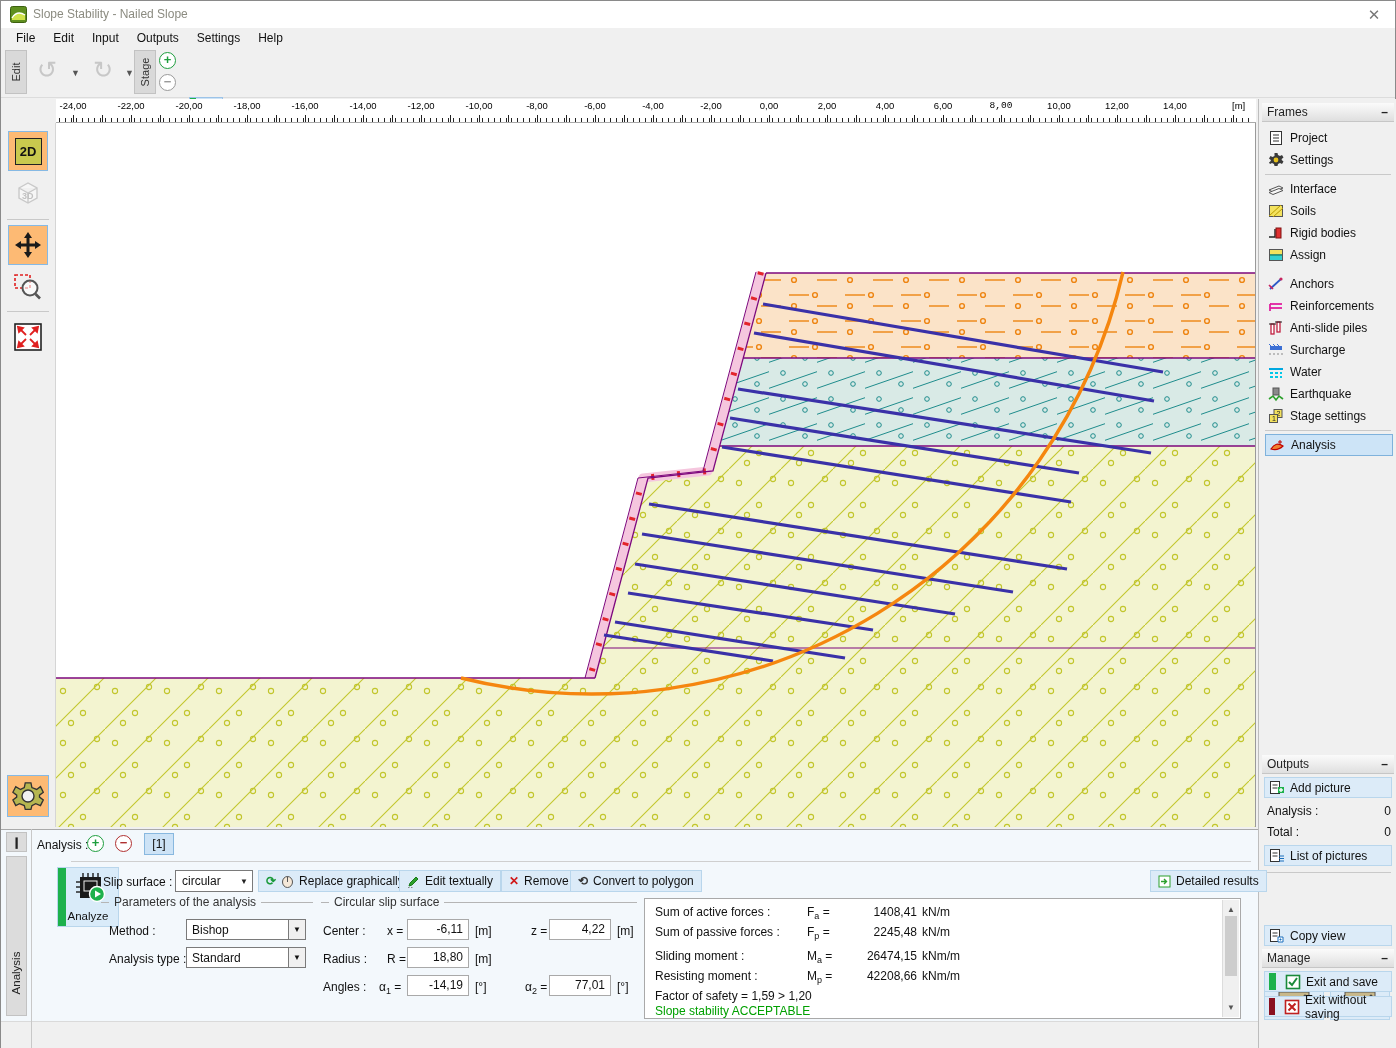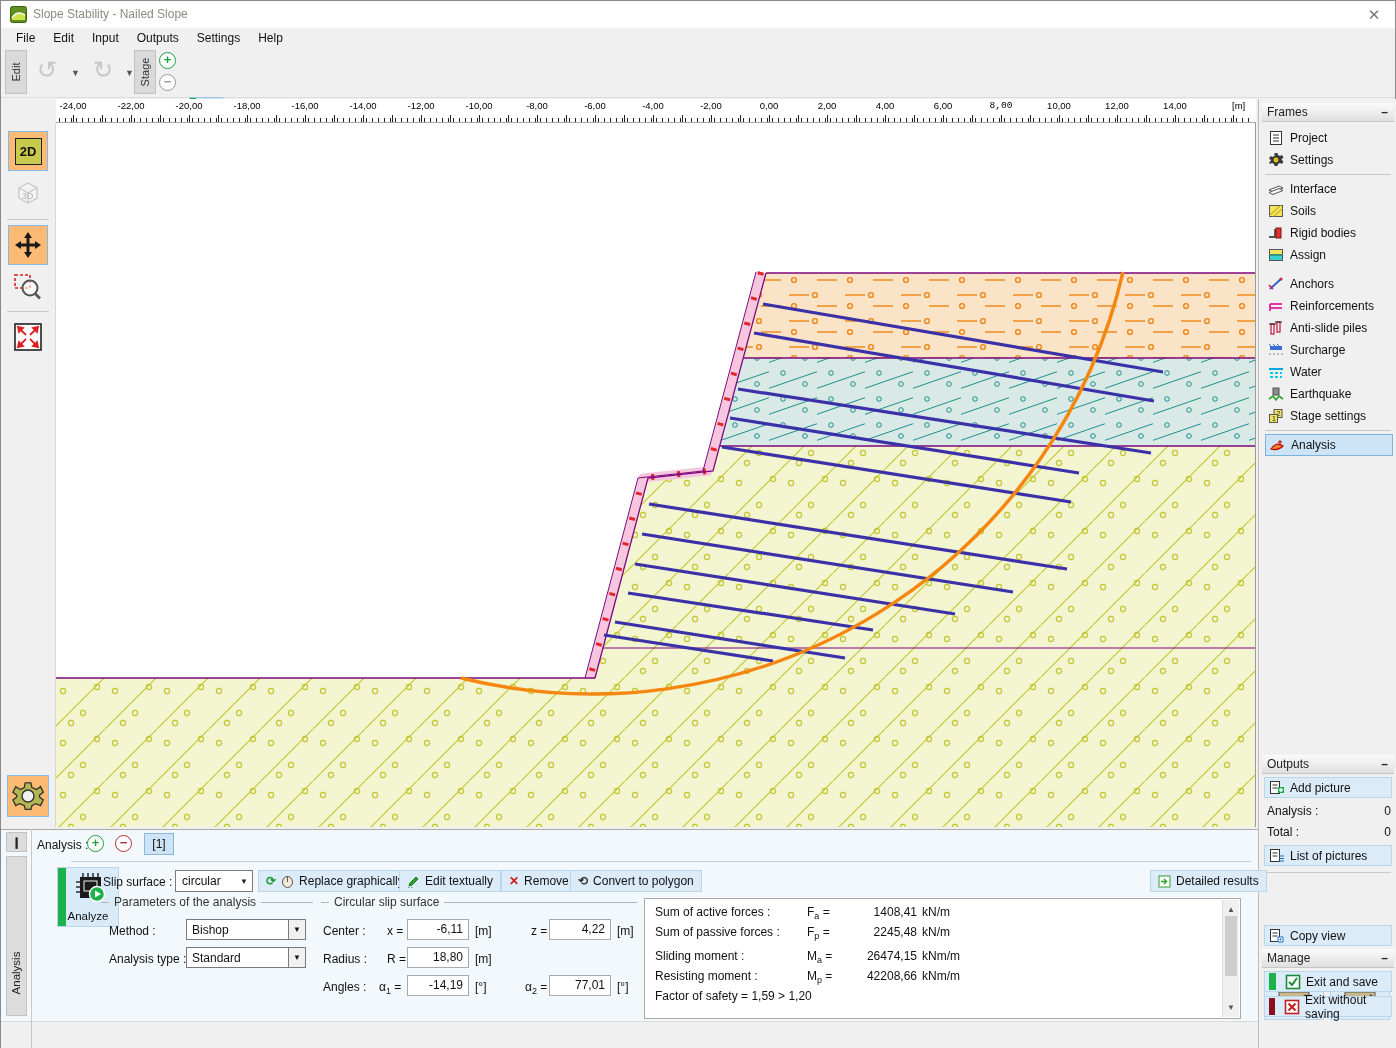--- a/index.html
+++ b/index.html
@@ -889,20 +889,21 @@
       <span class="rval">26474,15</span>
       <span class="runit">kNm/m</span>
     </div>
     <div class="rrow">
       <span class="rlab">Resisting moment :</span>
       <span class="rsym"><span>M</span><sub>p</sub> <span>=</span></span>
       <span class="rval">42208,66</span>
       <span class="runit">kNm/m</span>
     </div>
     <div>Factor of safety = 1,59 &gt; 1,20</div>
+    <div class="green-text">Slope stability ACCEPTABLE</div>
     <div id="res-scroll">
       <div style="margin-top:2px">▲</div>
       <div id="res-thumb"></div>
       <div style="position:absolute;bottom:2px;left:0;right:0">▼</div>
     </div>
   </div>
 
 </div>
 
 </body></html>

